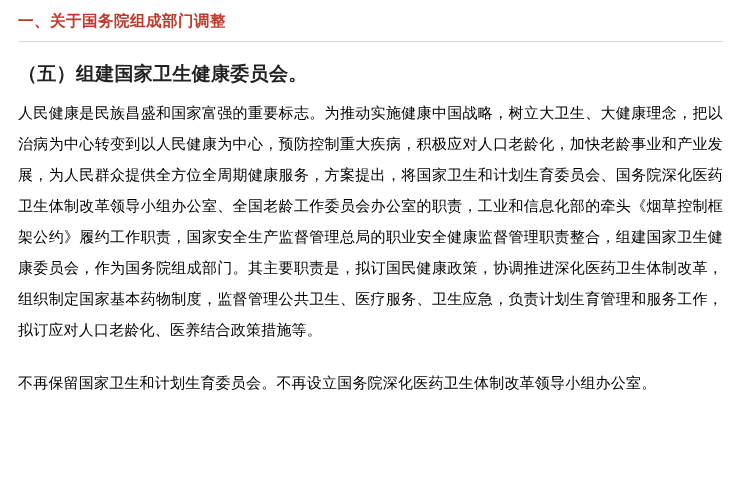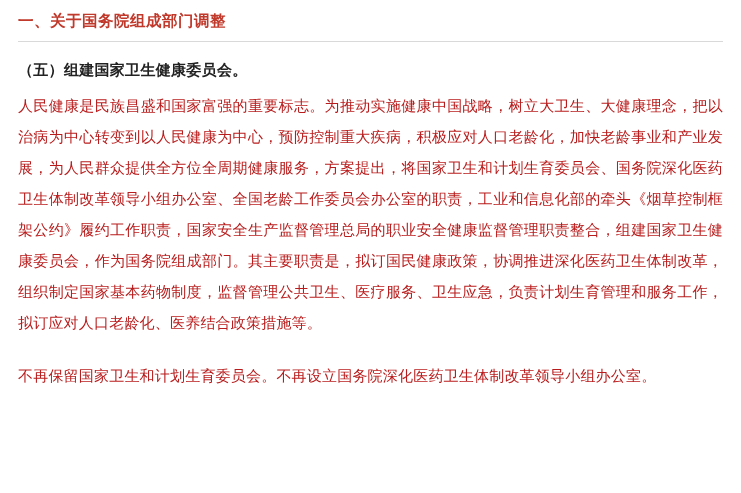--- a/index.html
+++ b/index.html
@@ -30,31 +30,31 @@
     padding-bottom: 6px;
     line-height: 1.5;
   }
   .heading-rule {
     border: none;
     border-top: 1px solid #d9d9d9;
     margin: 2px 0 16px 0;
     height: 0;
   }
   .sub-heading {
-    font-size: 15px;
+    font-size: 19px;
     font-weight: bold;
     color: #222222;
     line-height: 1.6;
     margin-bottom: 9px;
     letter-spacing: 0.3px;
   }
   .body-para {
     font-size: 15px;
     line-height: 31px;
-    color: #b91c1c;
+    color: #000000;
     text-align: justify;
     text-justify: inter-ideograph;
     margin: 0 0 22px 0;
     letter-spacing: 0.2px;
   }
   .body-para.last {
     margin-bottom: 0;
   }
 </style>
 </head>

